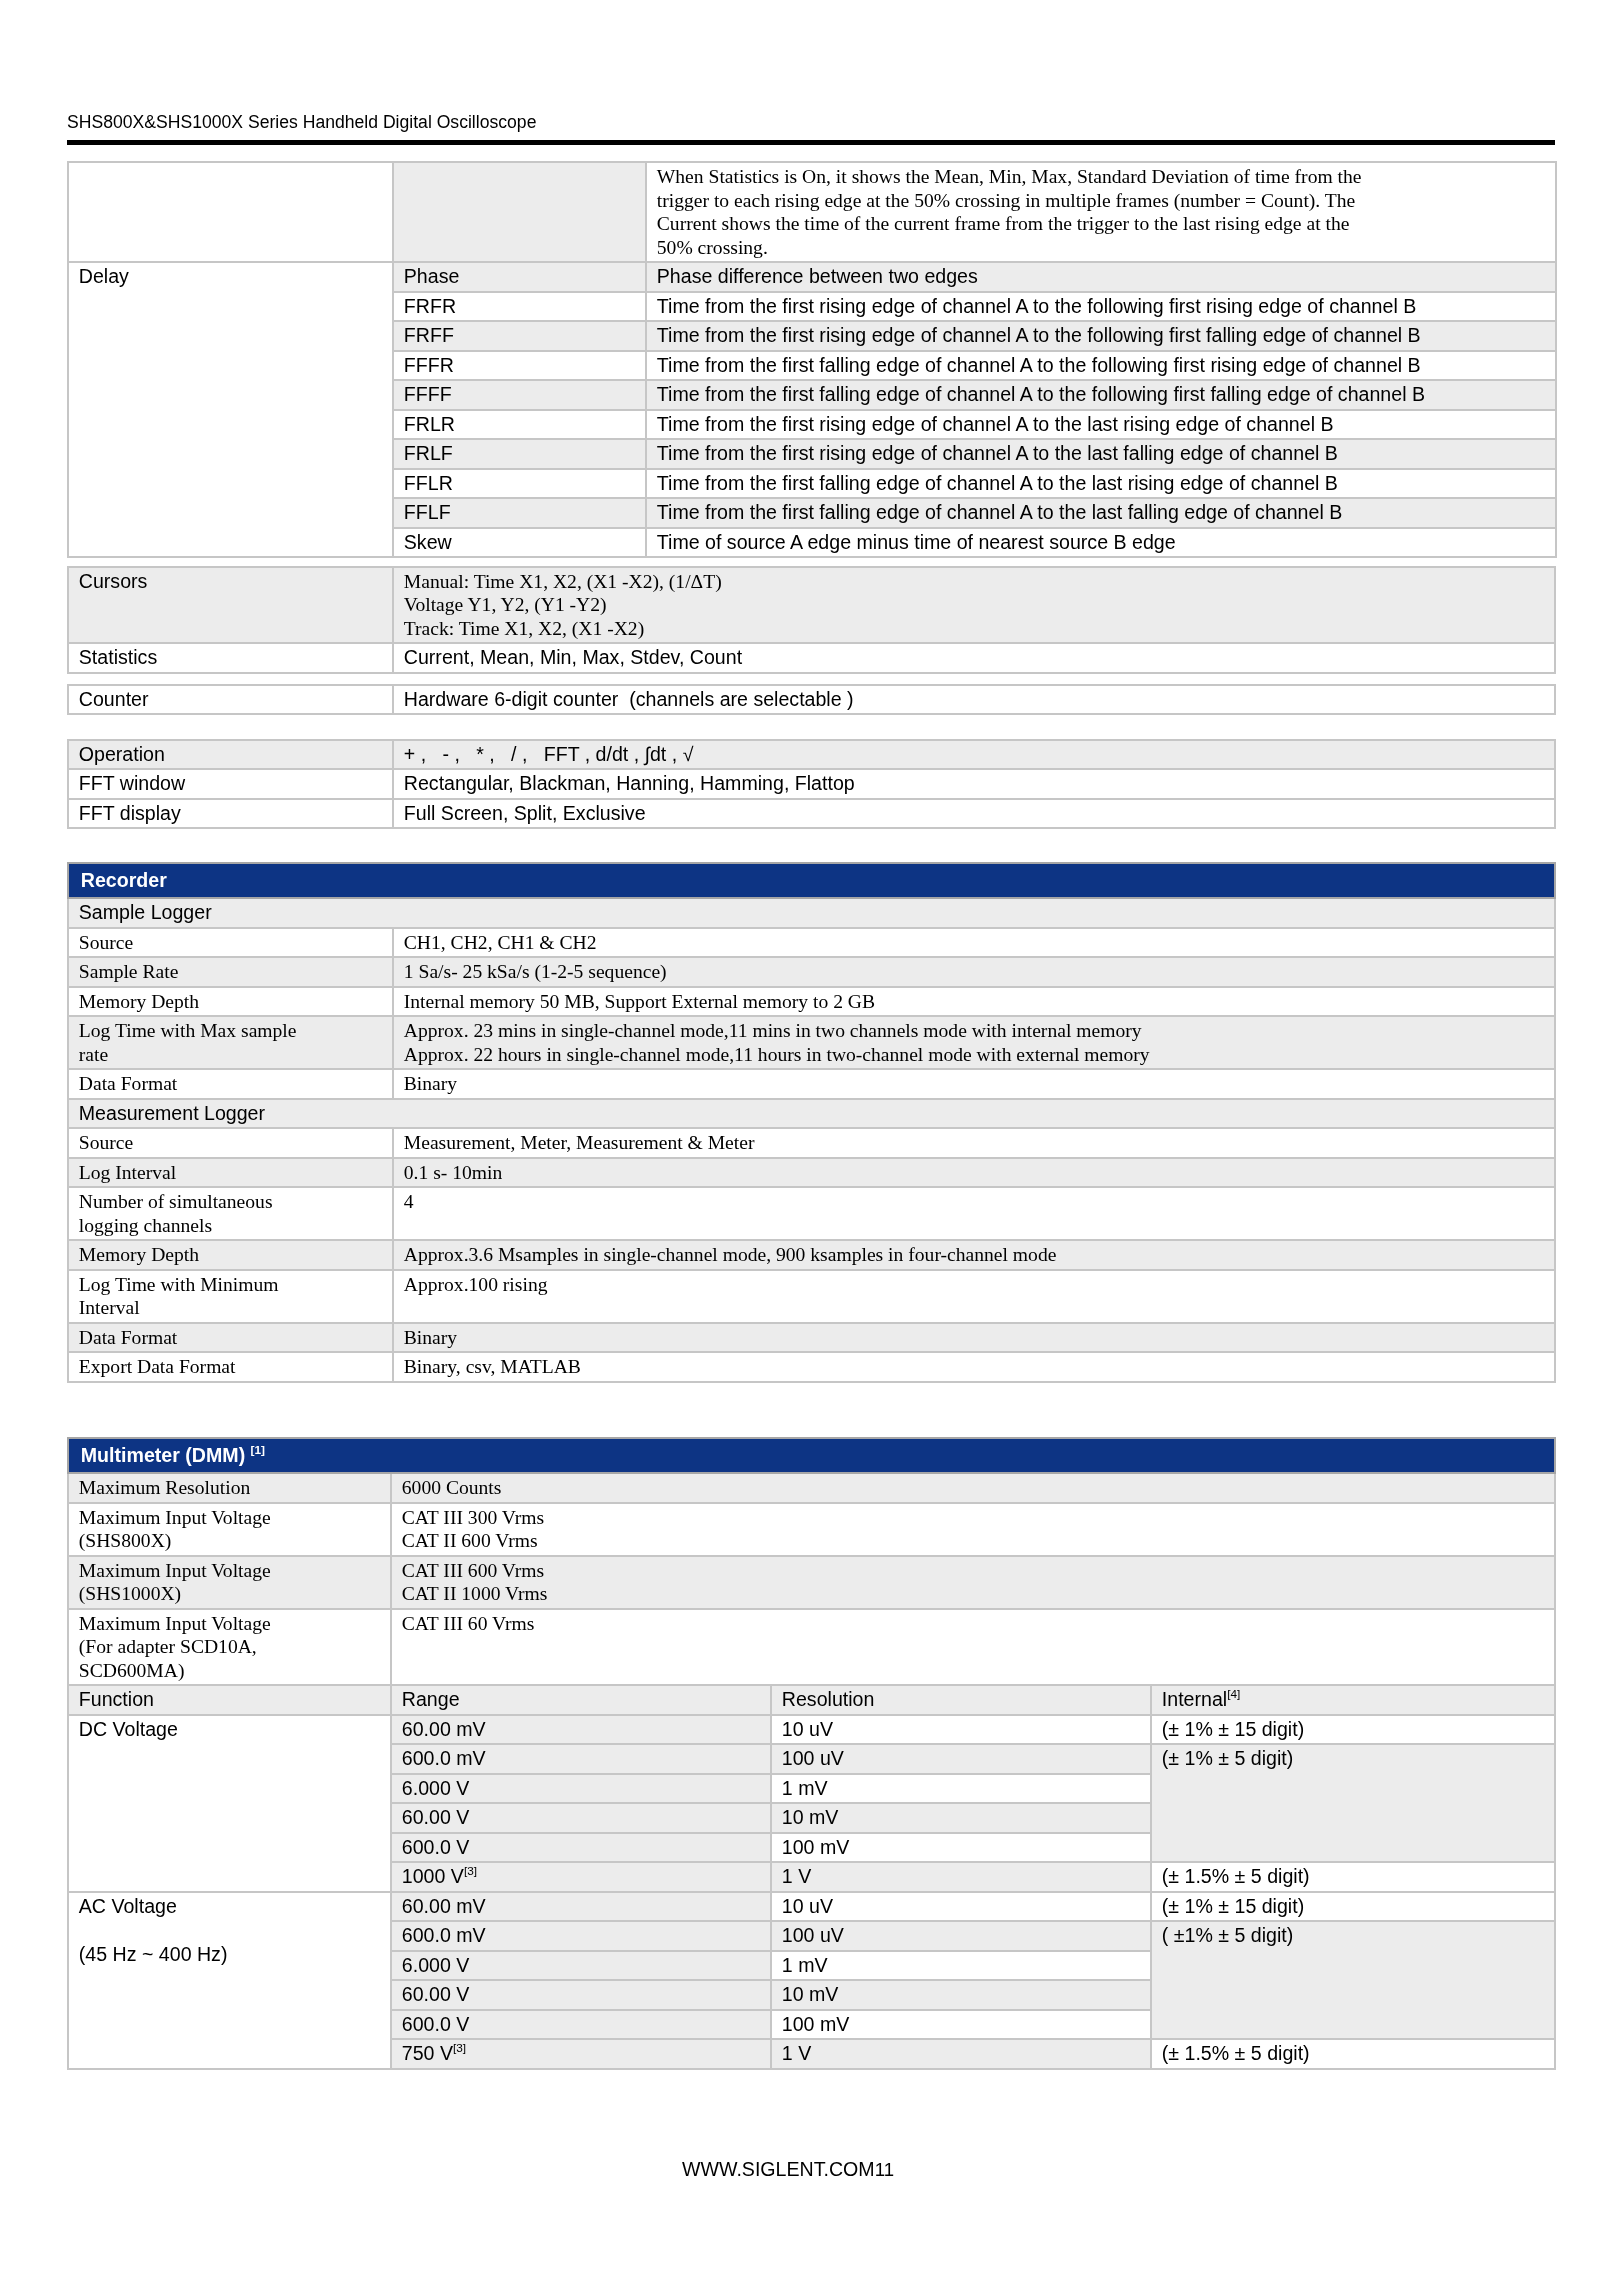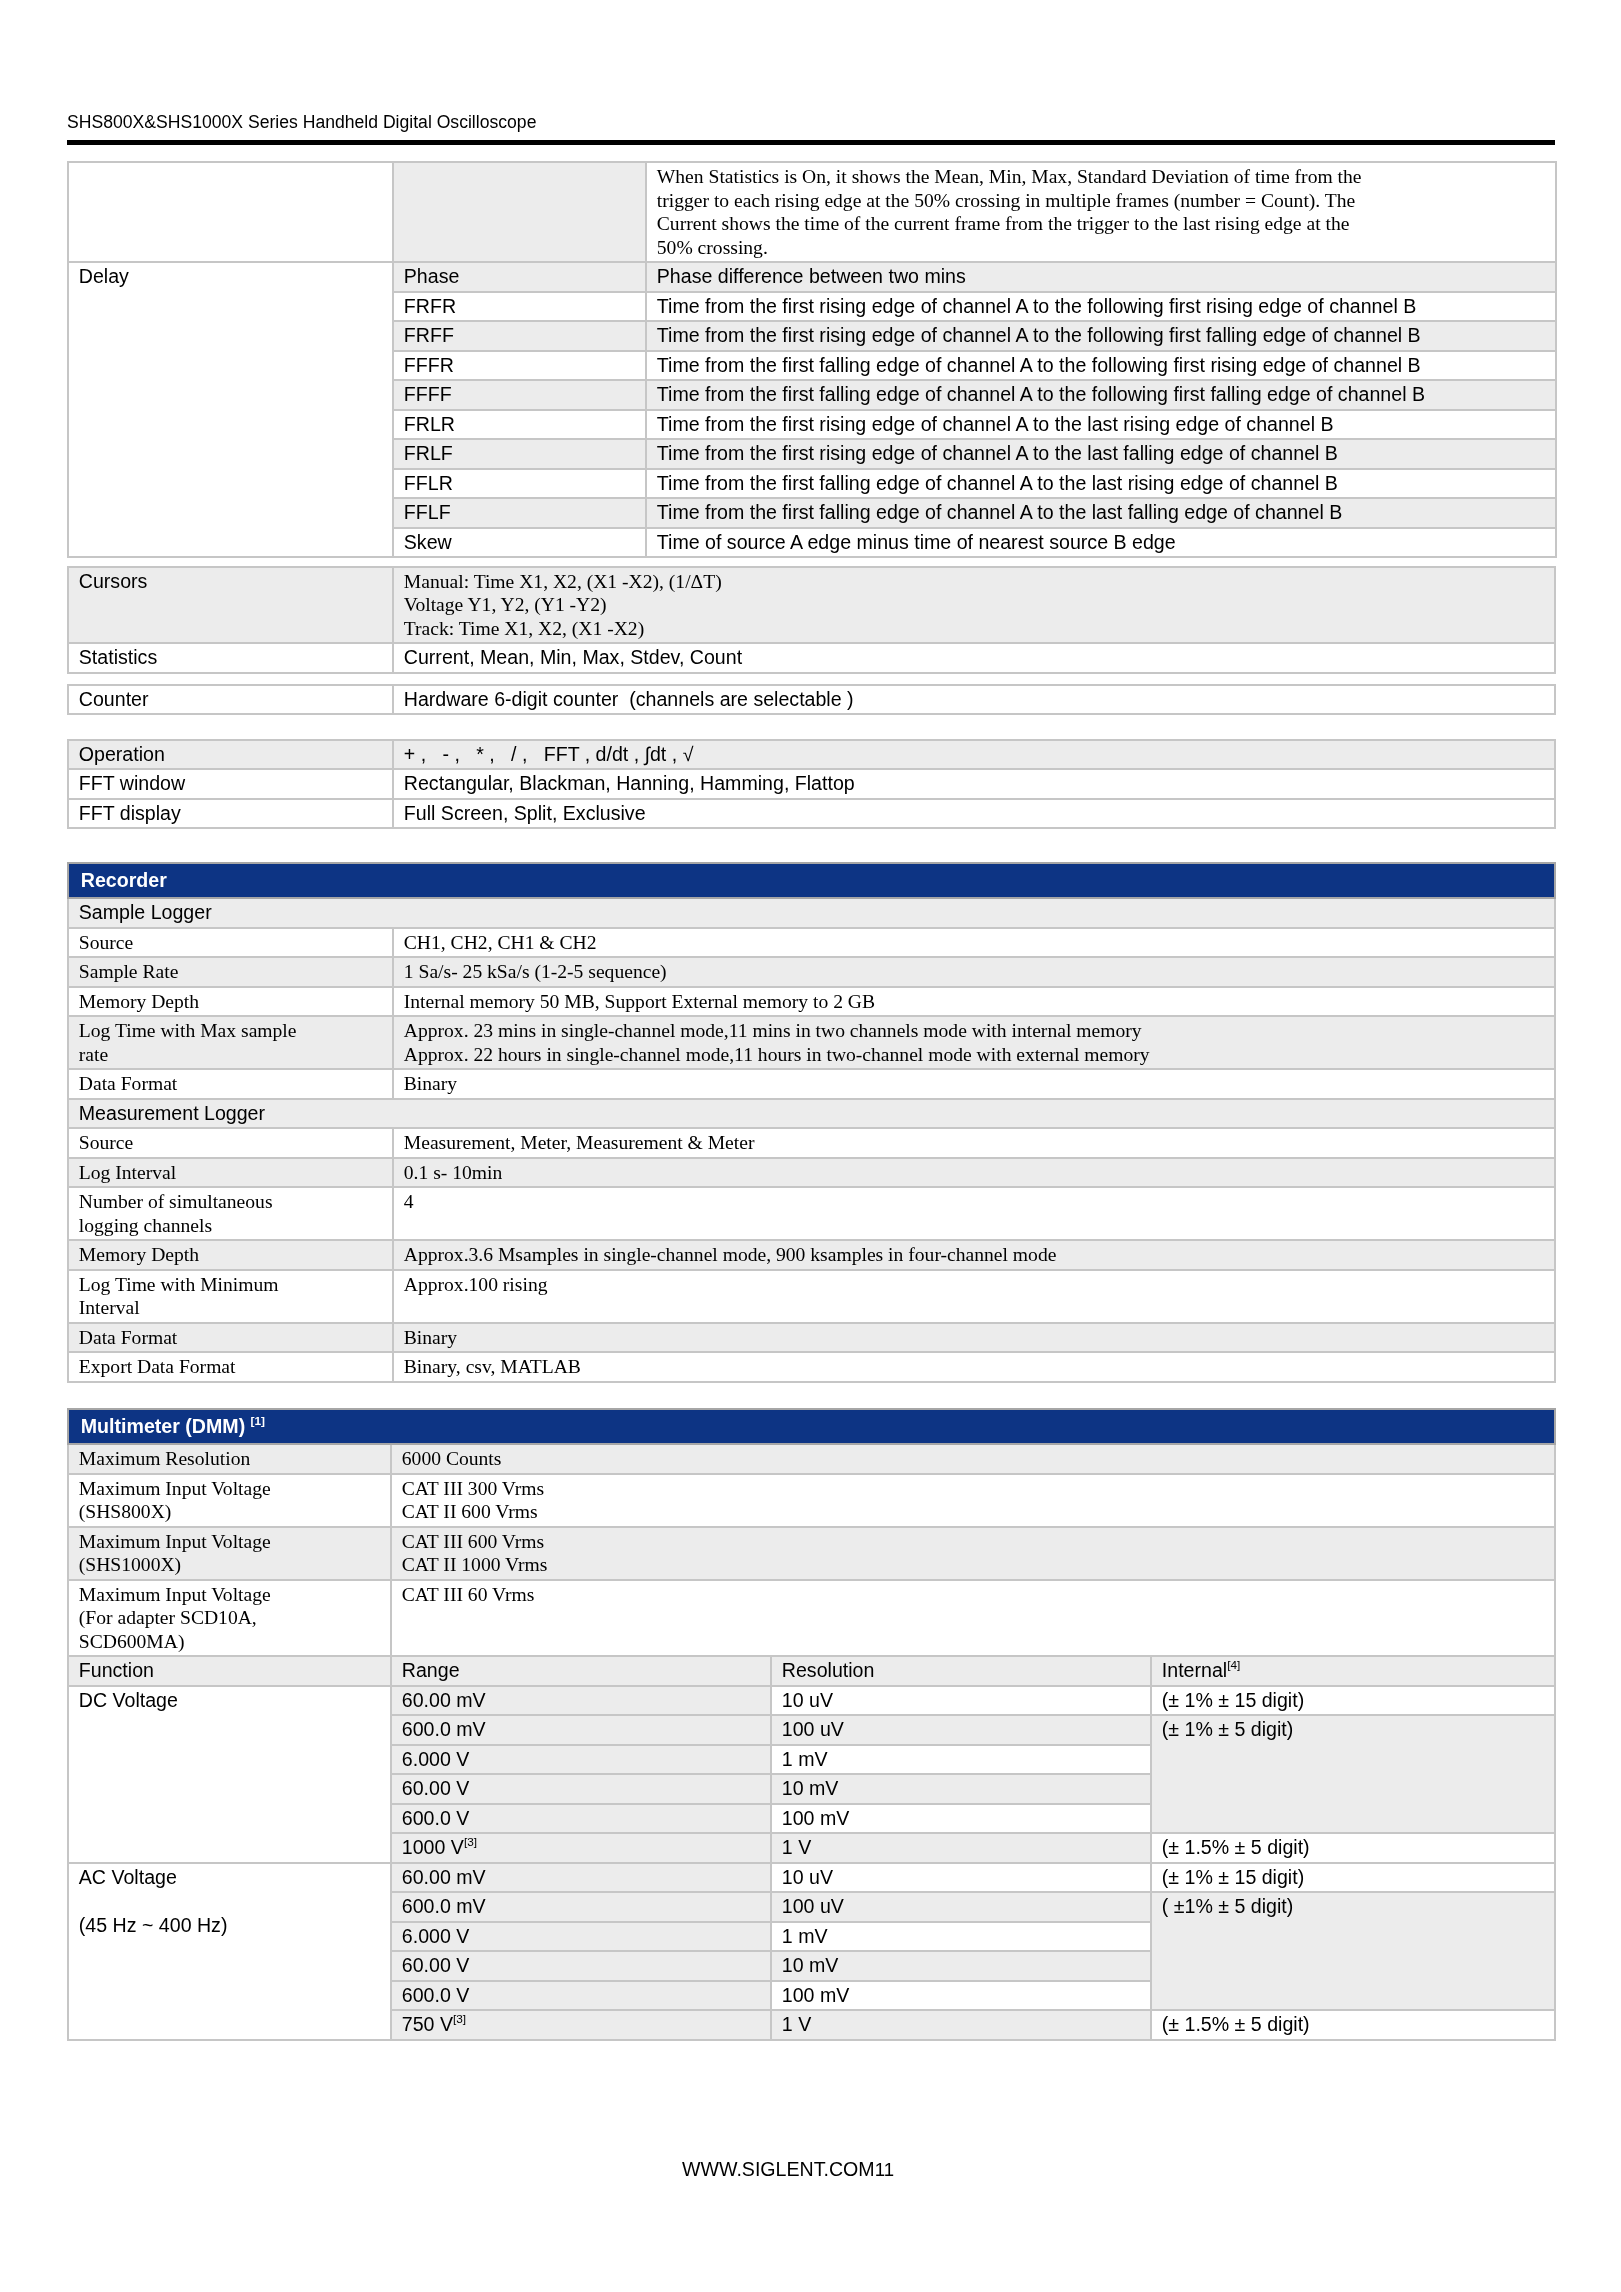--- a/index.html
+++ b/index.html
@@ -29,21 +29,21 @@
   td.mid{vertical-align:middle;}
   tr.bar td{
     background:var(--bar);color:var(--bar-text);font-weight:bold;
     font-size:19.6px;padding:4.9px 11.8px;line-height:23.5px;
     border:2px solid var(--outer);
   }
   sup{font-size:11.8px;line-height:0;}
   .ln{display:block;font-family:Liberation Serif, serif;}
   .fn-ln + .fn-ln{margin-top:24.5px;}
   .gap8{margin-top:7.8px;} .gap10{margin-top:9.8px;} .gap16{margin-top:15.7px;}
-  .gap24{margin-top:23.5px;} .gap34{margin-top:33px;} .gap36{margin-top:25px;}
+  .gap24{margin-top:23.5px;} .gap34{margin-top:33px;} .gap36{margin-top:54px;}
   .footer{
     position:absolute;left:67px;top:2158px;width:1488px;
     display:flex;justify-content:center;align-items:baseline;
     font-size:19.6px;
   }
   .footer .pageno{font-size:18.6px;margin-right:46px;}
 </style>
 </head>
 <body>
 
@@ -63,21 +63,21 @@
         </colgroup>
         <tbody>
           <tr>
             <td></td>
             <td class="shade"></td>
             <td><div class="ln">When Statistics is On, it shows the Mean, Min, Max, Standard Deviation of time from the</div><div class="ln">trigger to each rising edge at the 50% crossing in multiple frames (number = Count). The</div><div class="ln">Current shows the time of the current frame from the trigger to the last rising edge at the</div><div class="ln">50% crossing.</div></td>
           </tr>
           <tr>
             <td class="mid" rowspan="10"><span>Delay</span></td>
             <td class="shade"><span>Phase</span></td>
-            <td class="shade"><span>Phase difference between two mins</span></td>
+            <td class="shade"><span>Phase difference between two edges</span></td>
           </tr>
           <tr>
             <td><span>FRFR</span></td>
             <td><span>Time from the first rising edge of channel A to the following first rising edge of channel B</span></td>
           </tr>
           <tr>
             <td class="shade"><span>FRFF</span></td>
             <td class="shade"><span>Time from the first rising edge of channel A to the following first falling edge of channel B</span></td>
           </tr>
           <tr>

